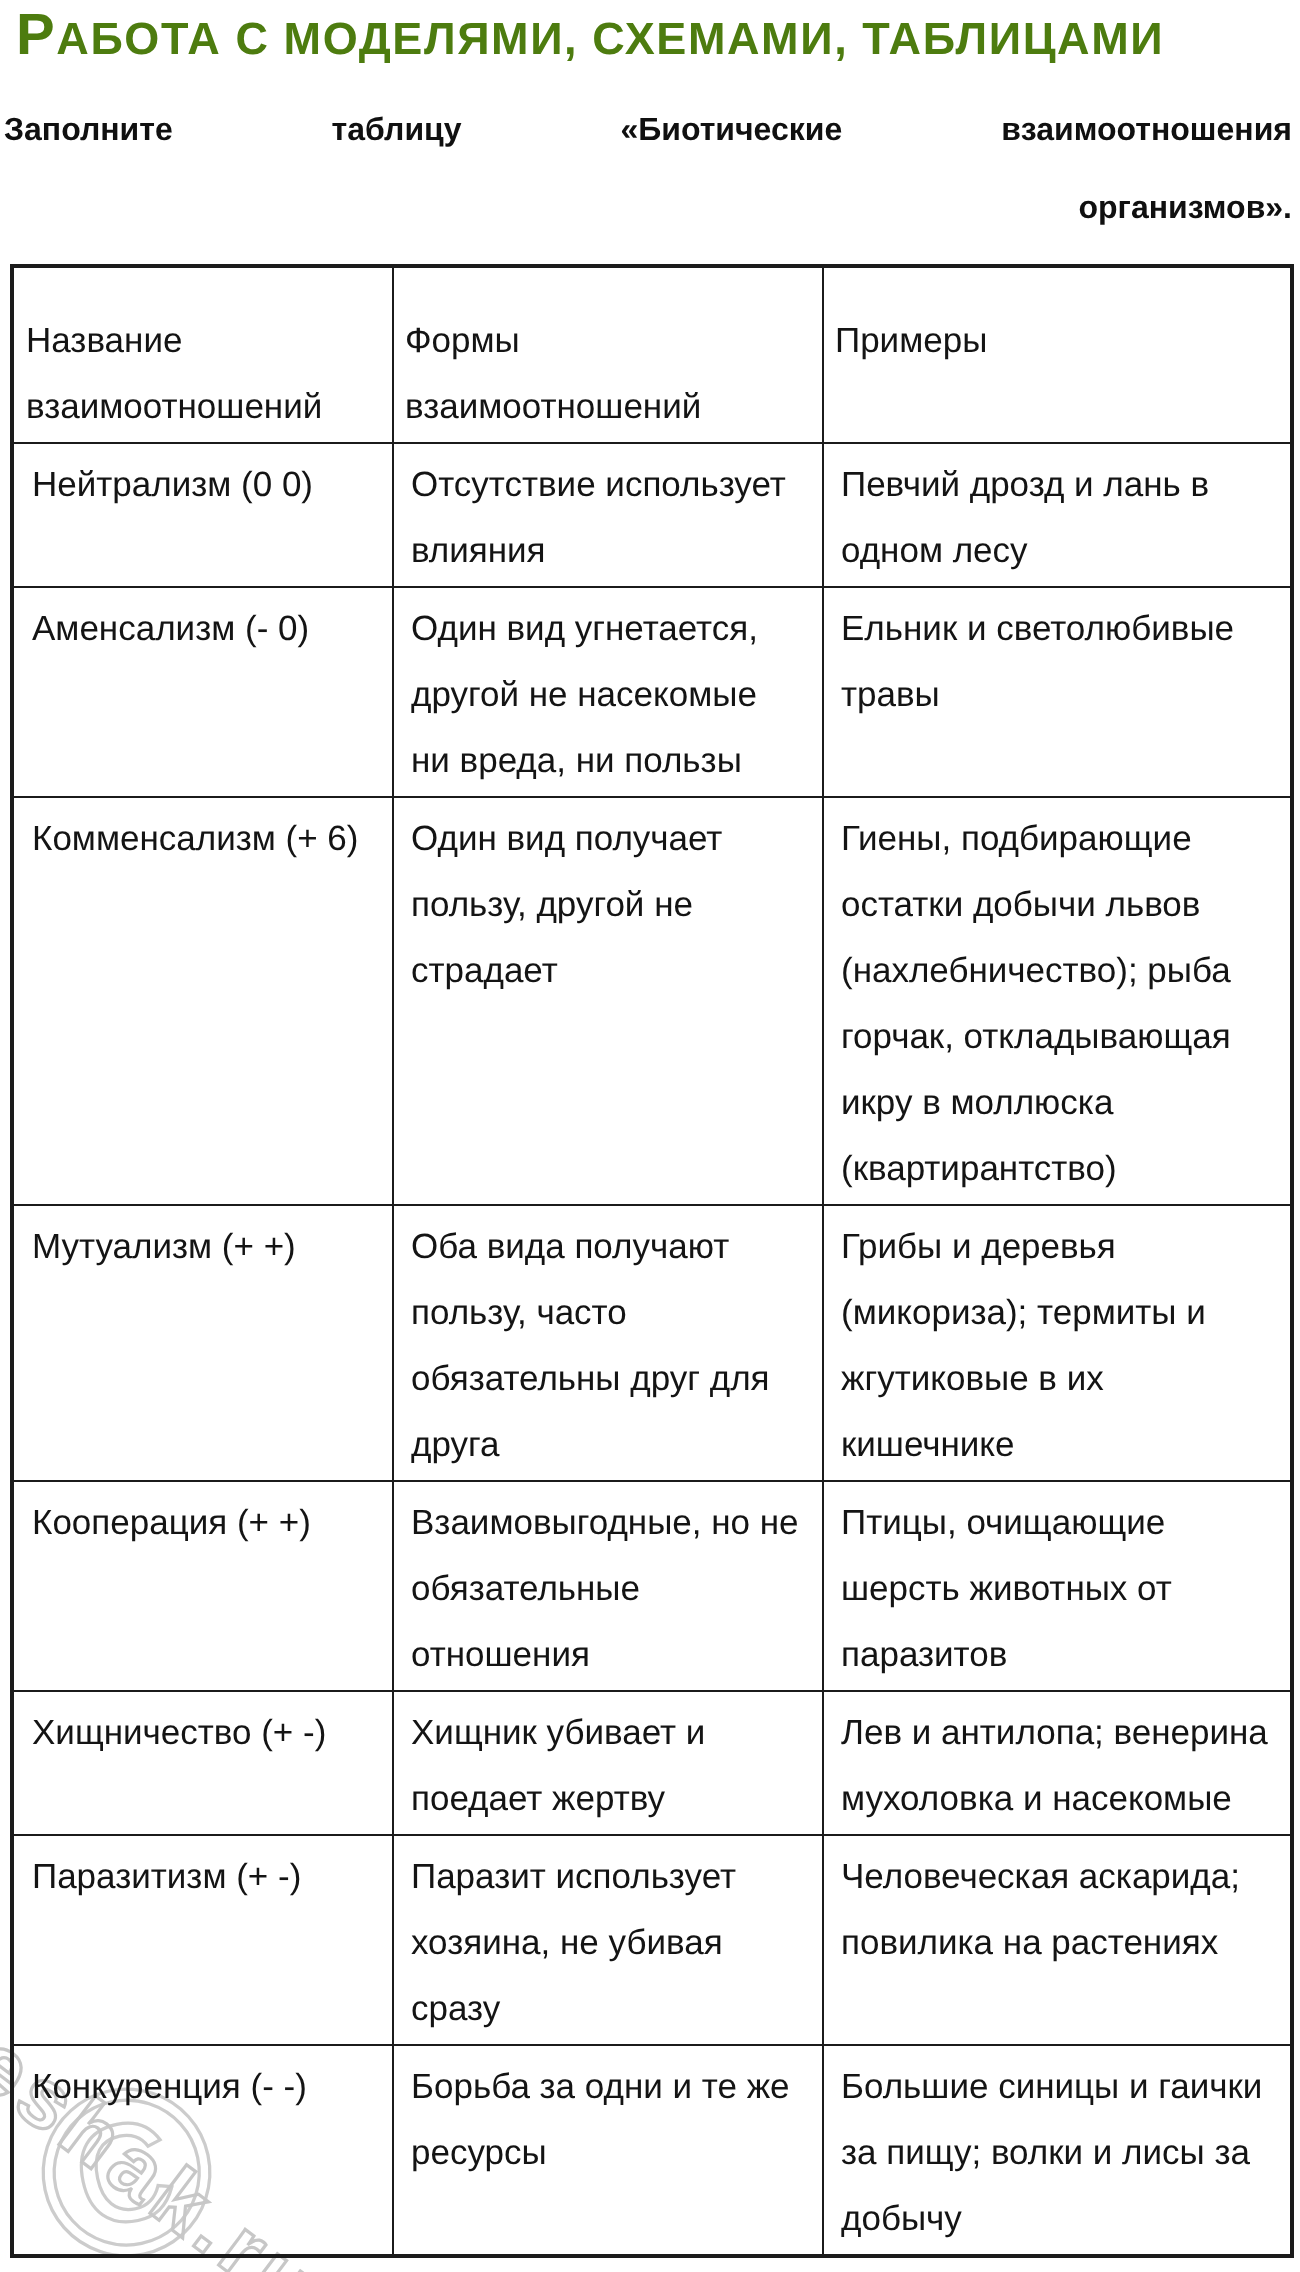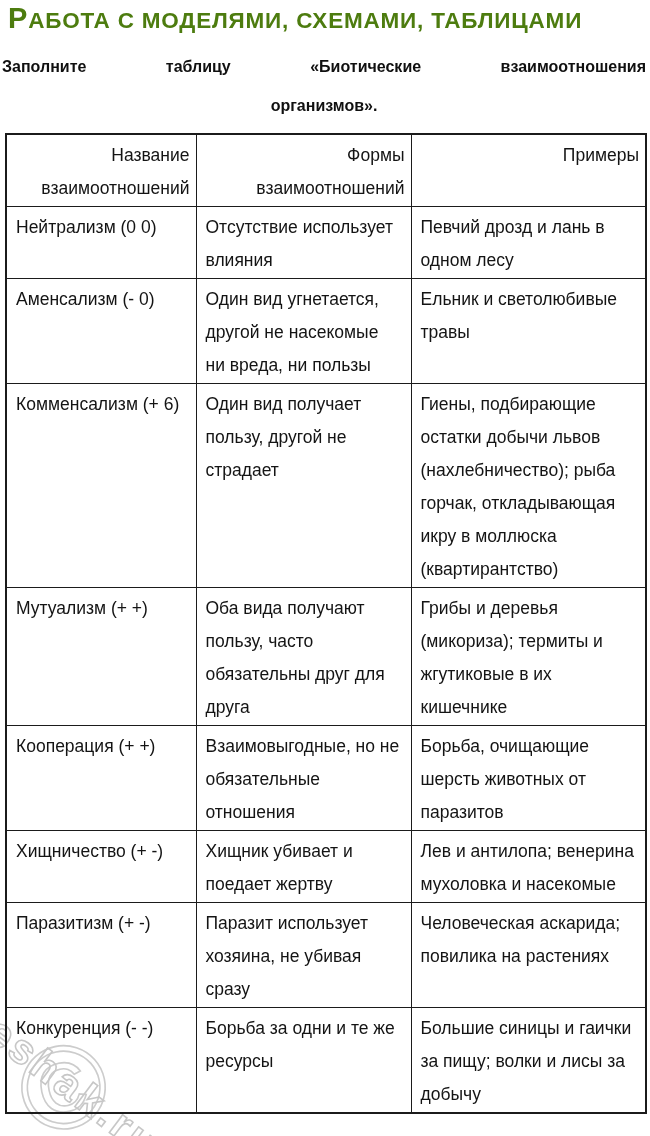--- a/index.html
+++ b/index.html
@@ -32,21 +32,21 @@
     font-size: 16px;
     font-weight: bold;
     line-height: 38.5px;
     color: #101010;
   }
   .instr-line1 {
     text-align: justify;
     text-align-last: justify;
   }
   .instr-line2 {
-    text-align: center;
+    text-align: right;
   }
 
   
   table.bio-table {
     border-collapse: collapse;
     table-layout: fixed;
     width: 640px;
     margin: 8px 0 0 5px;
     position: relative;
     z-index: 1;
@@ -59,22 +59,22 @@
   .bio-table th, .bio-table td {
     border: 1px solid #1b1b1b;
     font-size: 17.5px;
     line-height: 33px;
     vertical-align: top;
     font-weight: normal;
     color: #141414;
     overflow: hidden;
   }
   .bio-table th {
-    text-align: right;
-    padding: 4px 6px 1px 6px;
+    text-align: left;
+    padding: 20px 6px 1px 6px;
   }
   .bio-table td {
     text-align: left;
     padding: 4px 8px 1px 9px;
   }
 
   
   .watermark {
     position: absolute;
     left: 0; top: 0;
@@ -151,21 +151,21 @@
         <td>Гиены, подбирающие остатки добычи львов (нахлебничество); рыба горчак, откладывающая икру в моллюска (квартирантство)</td>
       </tr>
       <tr>
         <td>Мутуализм (+ +)</td>
         <td>Оба вида получают пользу, часто обязательны друг для друга</td>
         <td>Грибы и деревья (микориза); термиты и жгутиковые в их кишечнике</td>
       </tr>
       <tr>
         <td>Кооперация (+ +)</td>
         <td>Взаимовыгодные, но не обязательные отношения</td>
-        <td>Борьба, очищающие шерсть животных от паразитов</td>
+        <td>Птицы, очищающие шерсть животных от паразитов</td>
       </tr>
       <tr>
         <td>Хищничество (+ -)</td>
         <td>Хищник убивает и поедает жертву</td>
         <td>Лев и антилопа; венерина мухоловка и насекомые</td>
       </tr>
       <tr>
         <td>Паразитизм (+ -)</td>
         <td>Паразит использует хозяина, не убивая сразу</td>
         <td>Человеческая аскарида; повилика на растениях</td>

